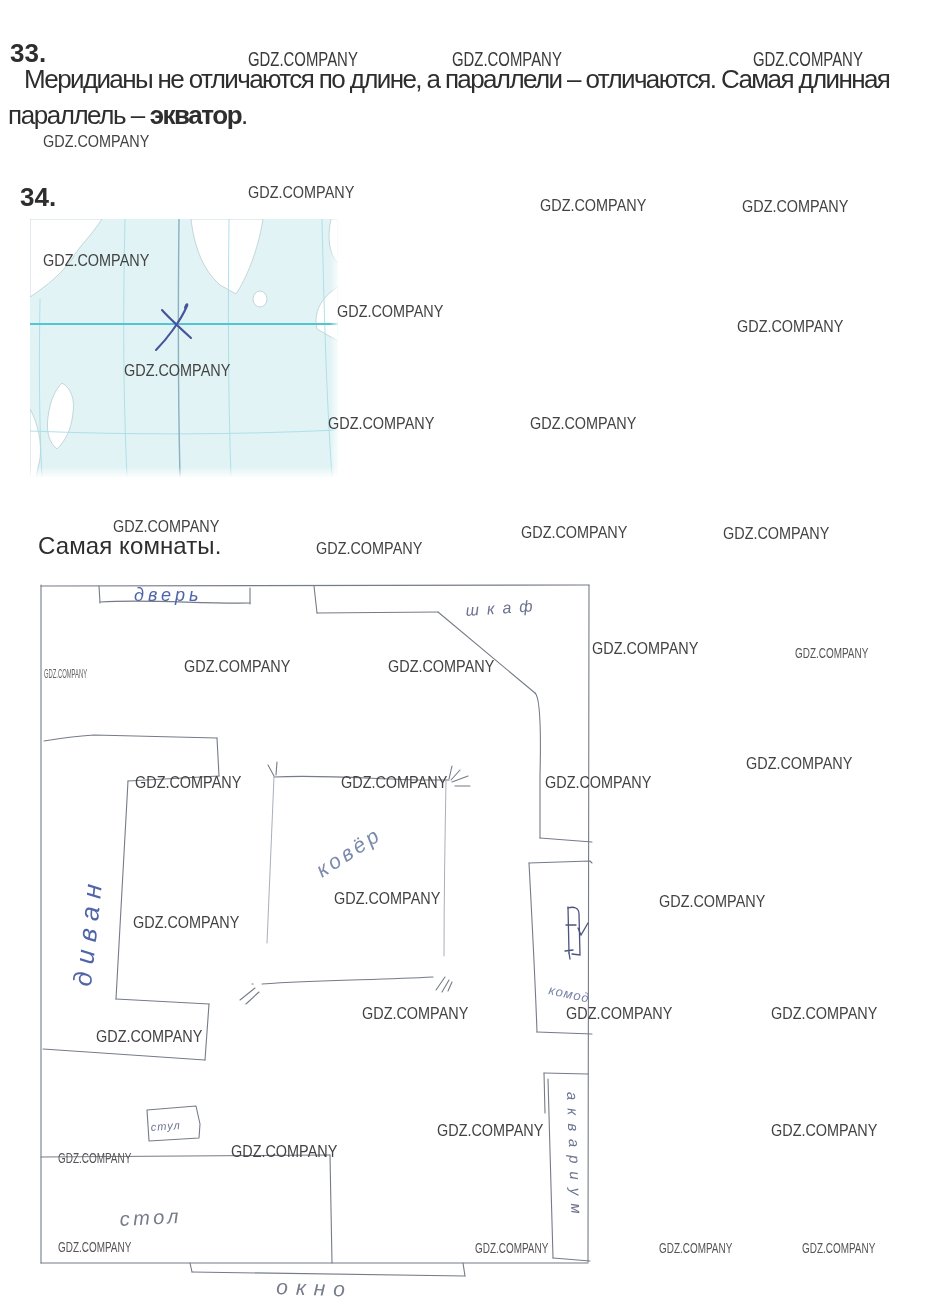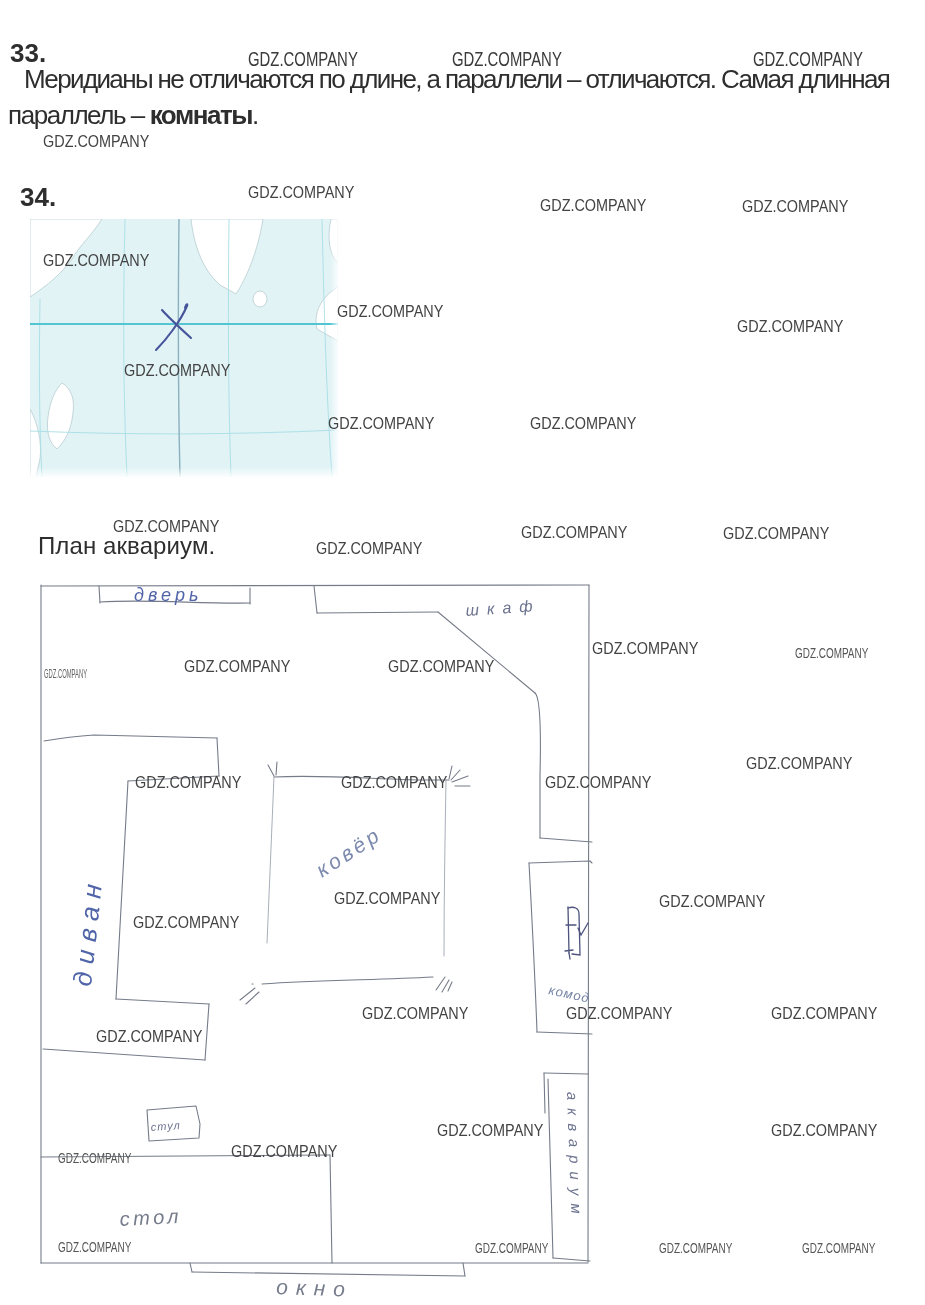--- a/index.html
+++ b/index.html
@@ -6,23 +6,23 @@
 .t{position:absolute;color:#2e2e2e;white-space:nowrap;line-height:1}
 .wm{position:absolute;white-space:nowrap;line-height:1;transform-origin:0 0;font-family:"Liberation Sans",sans-serif}
 .wa{font-size:20px;color:#3a3a3a;transform:scaleX(0.745)}
 .wb{font-size:16.4px;color:#434343;transform:scaleX(0.88)}
 .wc{font-size:15.3px;color:#555;transform:scaleX(0.65)}
 .wd{font-size:12.2px;color:#666;transform:scaleX(0.48)}
 </style></head>
 <body>
 <div class="t" style="left:10px;top:40px;font-size:26px;font-weight:bold">33.</div>
 <div class="t" id="l1" style="left:24px;top:66px;font-size:26px;letter-spacing:-1.62px">Меридианы не отличаются по длине, а параллели – отличаются. Самая длинная</div>
-<div class="t" id="l2" style="left:8px;top:102px;font-size:26px;letter-spacing:-1.45px">параллель – <b>комнаты</b>.</div>
+<div class="t" id="l2" style="left:8px;top:102px;font-size:26px;letter-spacing:-1.45px">параллель – <b>экватор</b>.</div>
 <div class="t" style="left:20px;top:184px;font-size:26px;font-weight:bold">34.</div>
-<div class="t" style="left:38px;top:534px;font-size:24px;letter-spacing:0.1px">План аквариум.</div>
+<div class="t" style="left:38px;top:534px;font-size:24px;letter-spacing:0.1px">Самая комнаты.</div>
 
 <svg style="position:absolute;left:30px;top:219px" width="308" height="258" viewBox="0 0 308 258">
 <rect x="0" y="0" width="308" height="258" fill="#e1f3f5"></rect>
 <g fill="#ffffff" stroke="#b8cdd2" stroke-width="0.8">
 <path d="M0,0 L72,0 C62,16 50,26 42,40 C32,54 18,66 0,78 Z"></path>
 <path d="M161,0 C164,26 172,50 190,66 L206,75 C216,60 228,32 233,0 Z"></path>
 <ellipse cx="230" cy="80" rx="7" ry="8"></ellipse>
 <path d="M308,0 L308,44 C299,36 297,18 301,0 Z"></path>
 <path d="M308,68 C291,78 283,94 287,110 L308,122 Z"></path>
 <path d="M32,164 C41,169 45,180 43,194 C41,212 35,222 27,230 C19,224 16,212 18,198 C20,182 25,171 32,164 Z"></path>

